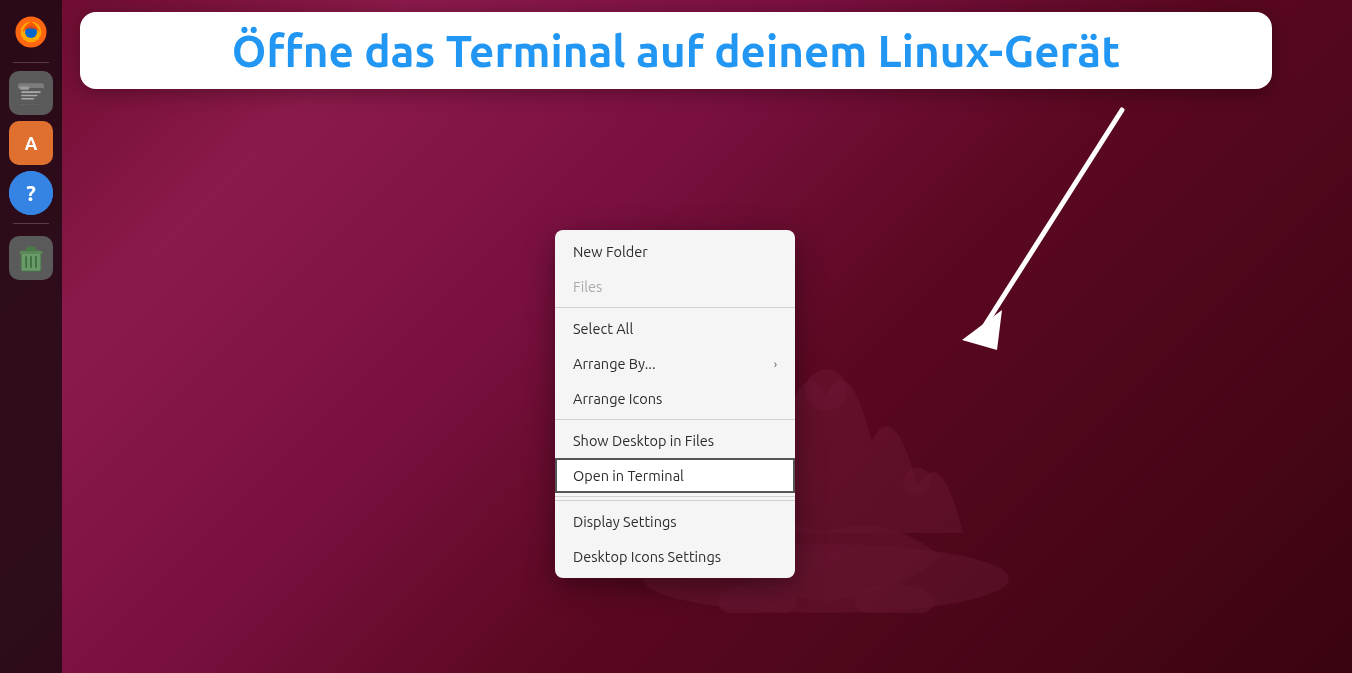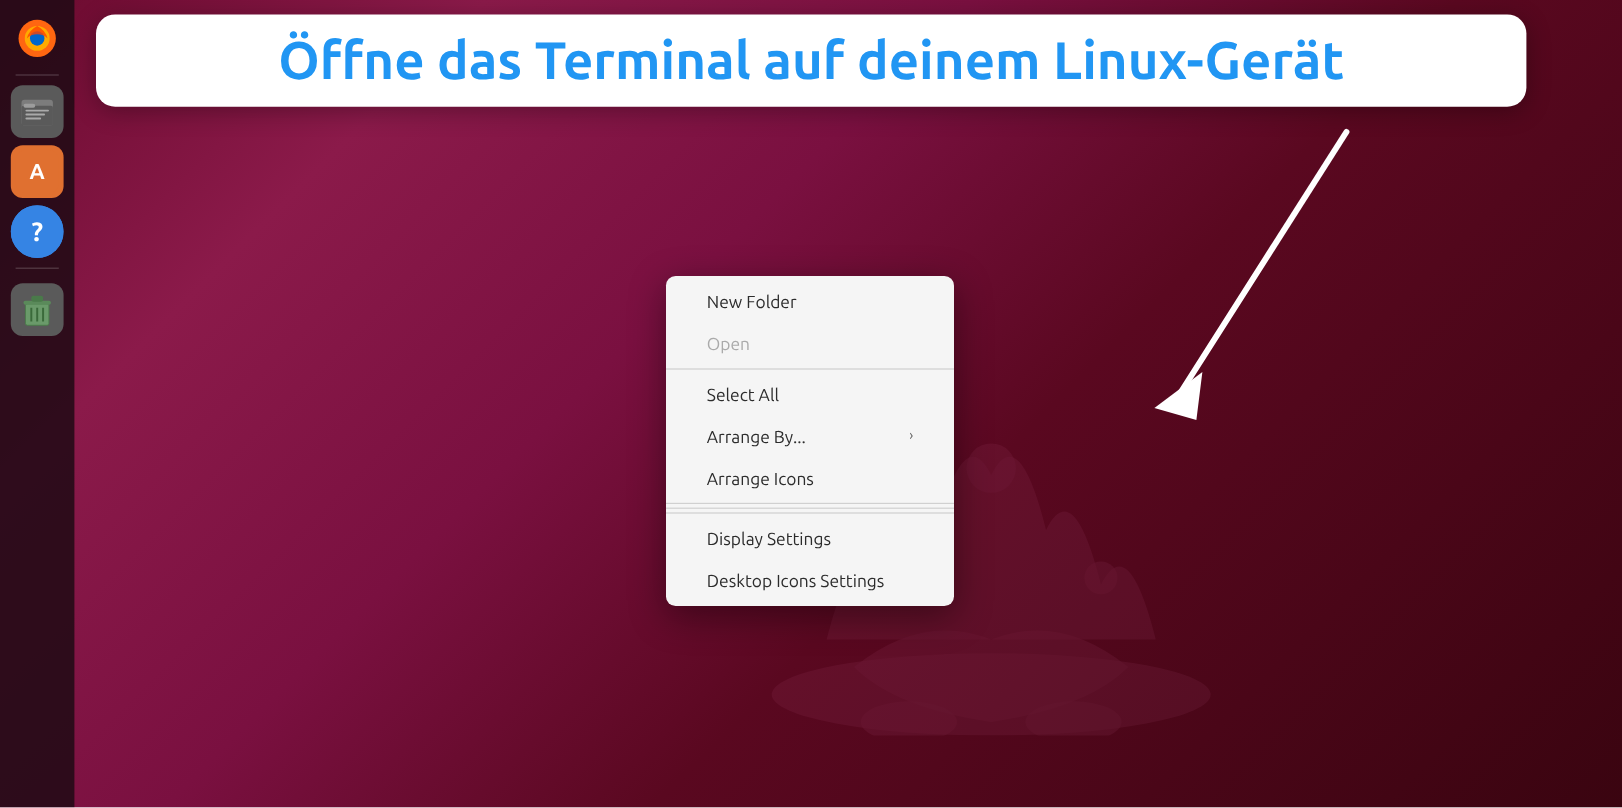--- a/index.html
+++ b/index.html
@@ -130,21 +130,21 @@
       width: 240px;
       background: #f5f5f5;
       border-radius: 8px;
       box-shadow: 0 8px 30px rgba(0,0,0,0.4);
       z-index: 30;
       overflow: hidden;
       padding: 4px 0;
     }
 
     .menu-item {
-      padding: 9px 34px;
+      padding: 9px 18px;
       font-size: 14.5px;
       color: #2c2c2c;
       cursor: pointer;
       display: flex;
       align-items: center;
       justify-content: space-between;
     }
 
     .menu-item.disabled {
       color: #aaaaaa;
@@ -254,41 +254,47 @@
     <polygon points="70,240 110,210 105,250" fill="white"></polygon>
   </svg>
 
   <div class="context-menu">
 
     <div class="menu-item">
       <span>New Folder</span>
     </div>
 
     <div class="menu-item disabled">
-      <span>Open</span>
+      <span>Files</span>
     </div>
 
     <div class="menu-separator"></div>
 
     <div class="menu-item">
       <span>Select All</span>
     </div>
 
     <div class="menu-item">
       <span>Arrange By...</span>
       <span class="submenu-arrow">›</span>
     </div>
 
     <div class="menu-item">
       <span>Arrange Icons</span>
     </div>
 
     <div class="menu-separator"></div>
 
-
+    <div class="menu-item">
+      <span>Show Desktop in Files</span>
+    </div>
+
+    <div class="menu-item highlighted">
+      <span>Open in Terminal</span>
+    </div>
 
     <div class="menu-separator"></div>
 
 
     <div class="menu-separator"></div>
 
     <div class="menu-item">
       <span>Display Settings</span>
     </div>
 

